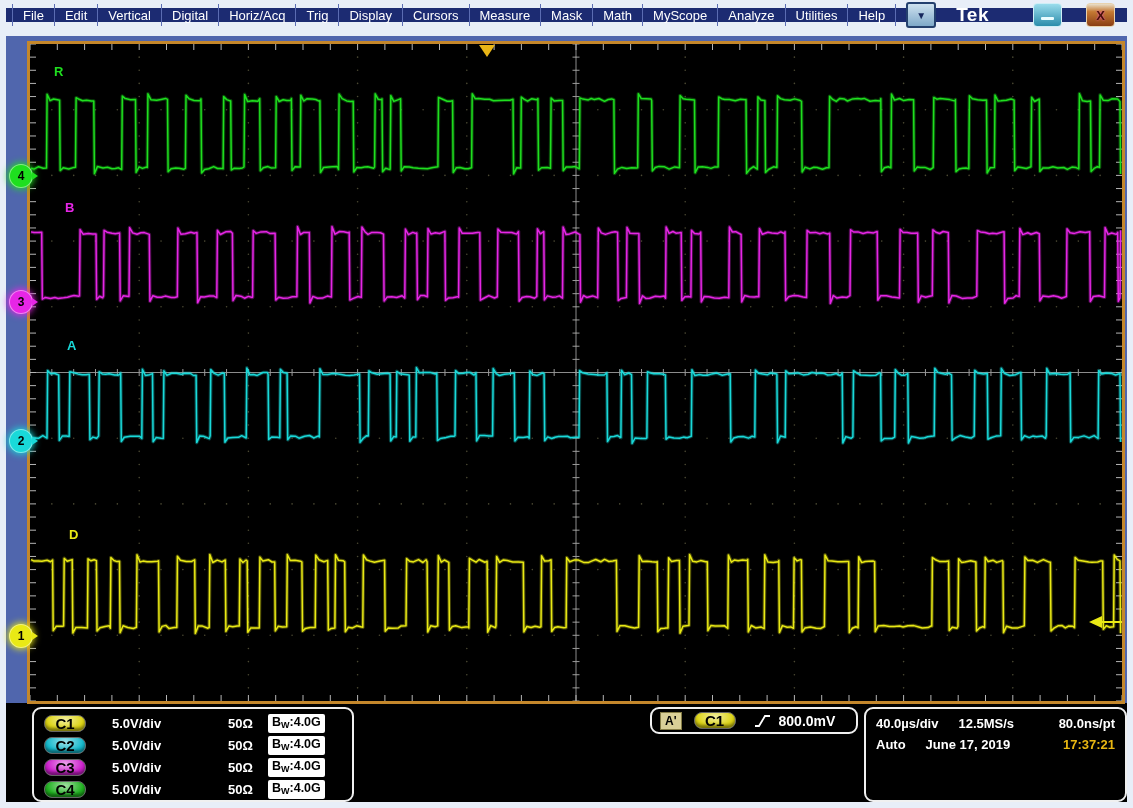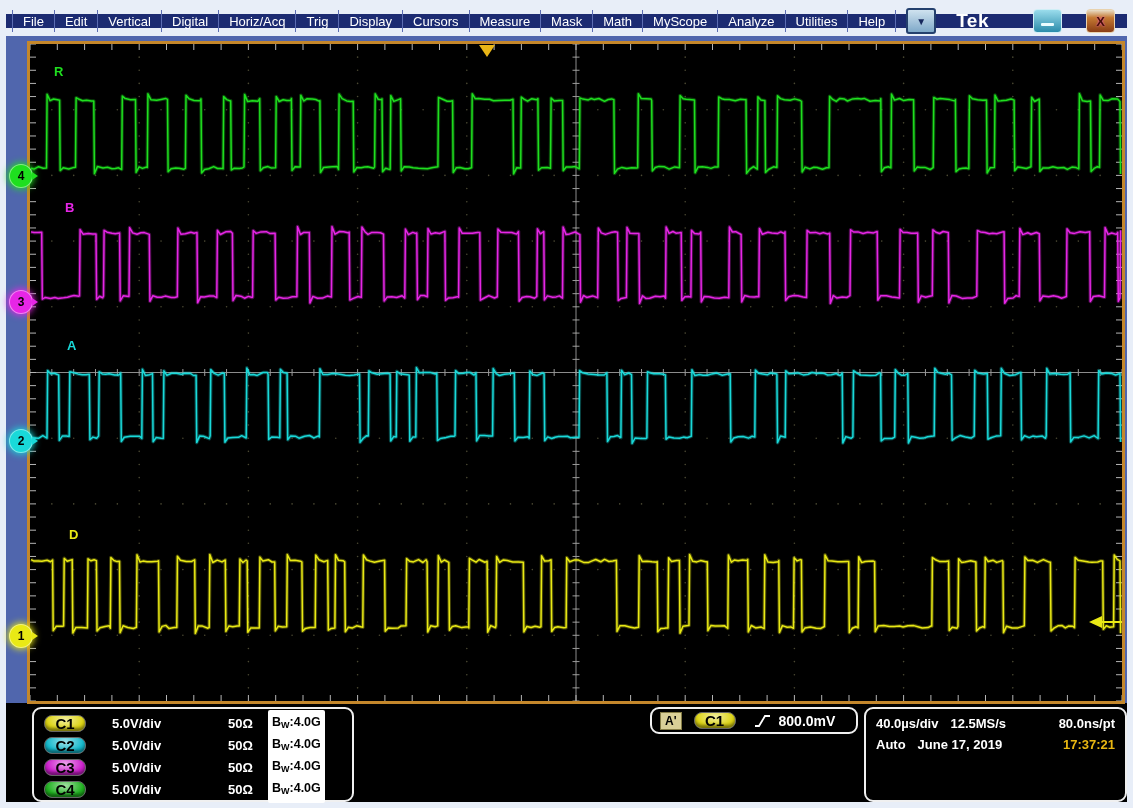--- a/index.html
+++ b/index.html
@@ -1,19 +1,19 @@
 <!DOCTYPE html>
 <html><head>
 <meta charset="utf-8">
 <style>
   html,body{margin:0;padding:0;background:#dfe6f2;}
   .screen{position:relative;width:1133px;height:808px;background:#e8eef8;overflow:hidden;
           font-family:"Liberation Sans", sans-serif;}
   
-  .menubar{position:absolute;left:6px;top:14px;width:1121px;height:14px;background:#1c2b72;
+  .menubar{position:absolute;left:6px;top:8px;width:1121px;height:14px;background:#1c2b72;
            display:flex;align-items:center;color:#fff;font-size:13px;}
   .menu-item{padding:0 10px;height:22px;display:flex;align-items:center;border-right:1px solid #5b6cb2;
              white-space:nowrap;cursor:default;}
   .menu-item:first-child{border-left:1px solid #5b6cb2;margin-left:6px;}
   .dd-btn{margin-left:10px;width:26px;height:22px;background:linear-gradient(#cfe2ef,#7fa9c9);
           border:2px solid #24406e;border-radius:3px;display:flex;align-items:center;justify-content:center;
           color:#16275c;font-size:10px;}
   .logo{margin-left:auto;margin-right:44px;font-weight:bold;font-size:19px;letter-spacing:.5px;}
   .win-btn{width:27px;height:22px;border-radius:4px;display:flex;align-items:center;justify-content:center;margin-right:24px;}
   .min-btn{background:linear-gradient(#9adcec,#2b8cab);border:1px solid #cfeef6;}
@@ -39,29 +39,29 @@
   
   .panel{position:absolute;background:#000;border:2px solid #f0f0f0;border-radius:9px;box-sizing:border-box;}
   .ch-panel{left:32px;top:707px;width:322px;height:95px;padding:3px 0 0 6px;}
   .ch-row{display:flex;align-items:center;height:22px;color:#fff;font-weight:bold;font-size:13px;}
   .pill{width:40px;height:15px;border-radius:8px;display:flex;align-items:center;justify-content:center;
         font-size:15px;font-weight:bold;color:#000;border:1px solid #666;margin:0 10px 0 4px;
         background-image:radial-gradient(ellipse at 50% 25%, rgba(255,255,255,.6), rgba(255,255,255,0) 65%);
         box-shadow:inset 0 -3px 3px rgba(0,0,0,.45);}
   .scale-txt{width:116px;padding-left:16px;}
   .imp-txt{width:40px;}
-  .bw-box{background:#fff;color:#000;border-radius:2px;padding:0 4px;font-size:12.5px;line-height:24px;}
+  .bw-box{background:#fff;color:#000;border-radius:2px;padding:0 4px;font-size:12.5px;line-height:16px;}
   .bw-sub{font-size:9px;vertical-align:-2px;}
   .trig-panel{left:650px;top:707px;width:208px;height:27px;display:flex;align-items:center;padding:0 8px;gap:8px;}
   .aux-badge{background:#d9cf97;color:#000;font-weight:bold;font-size:12px;padding:0 4px;line-height:16px;
              border:1px solid #857c45;}
   .trig-level{color:#fff;font-weight:bold;font-size:14px;}
   .stat-panel{left:864px;top:707px;width:263px;height:95px;padding:4px 10px;color:#fff;font-weight:bold;font-size:13px;}
   .stat-row{display:flex;justify-content:space-between;align-items:center;height:21px;}
-  .stat-left{display:flex;gap:12px;}
+  .stat-left{display:flex;gap:20px;}
   .stopped{color:#a02c52;}
   .clock{color:#e9b712;}
 </style>
 </head>
 <body>
 
 <div class="screen">
 
   <div class="menubar">
     <div class="menu-item">File</div>

